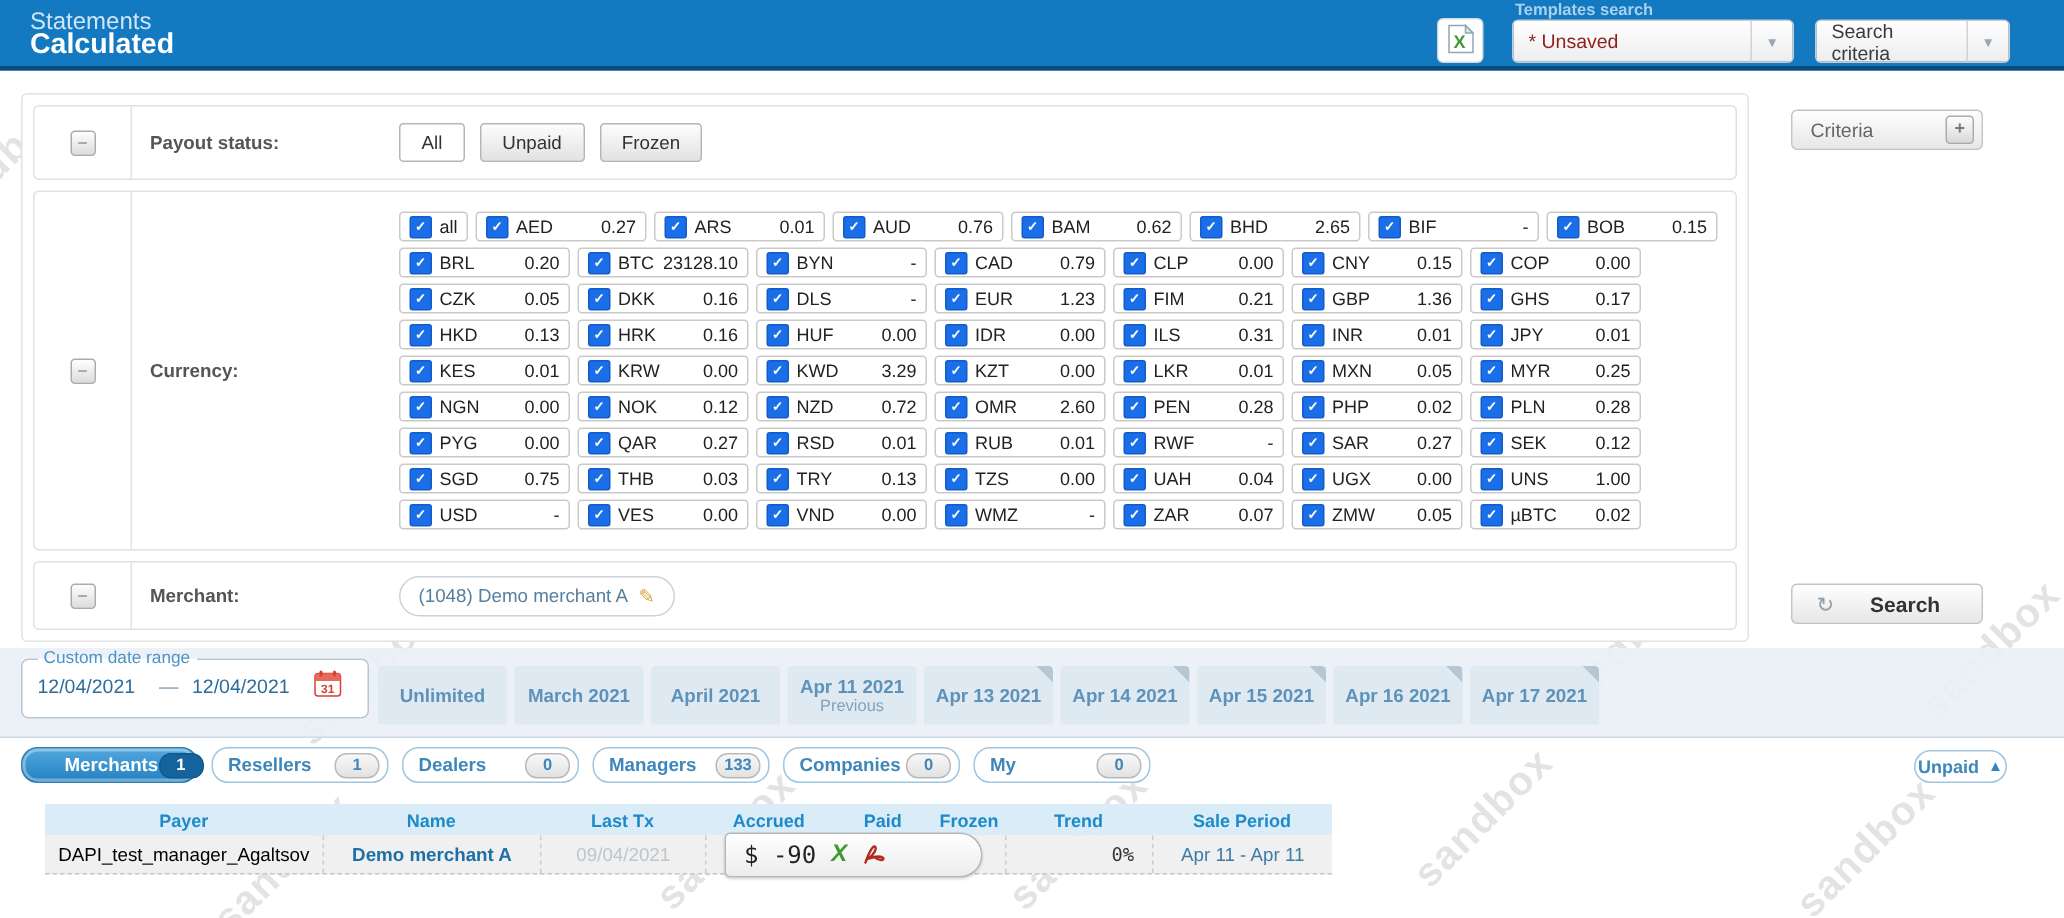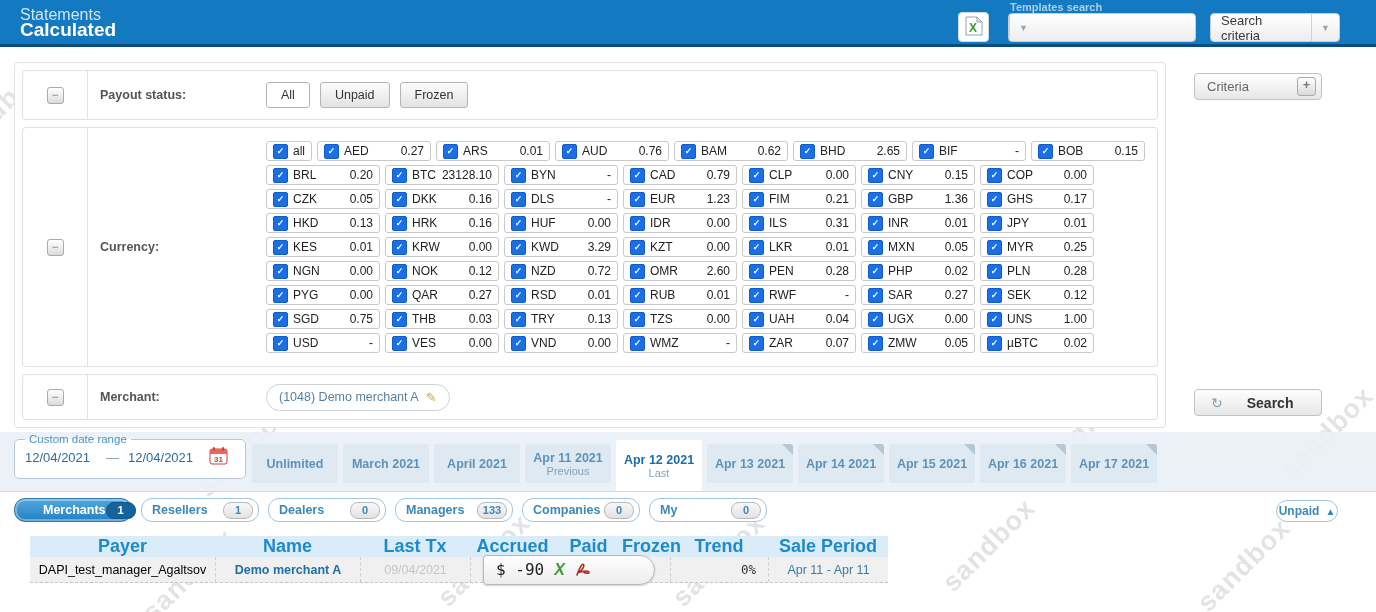--- a/index.html
+++ b/index.html
@@ -97,21 +97,21 @@
             font-size:11px;padding:0 4px;background:linear-gradient(#f8f8f8,#e2e2e2);border:1px solid #b9b9b9;color:#3d87bb;}
   .et.active .et-badge{background:#15639c;border-color:#0f5a8c;color:#fff;}
   .unpaid-btn{position:absolute;right:24px;top:2px;width:62px;height:22px;box-sizing:border-box;
               border:1px solid #9fc6e0;border-radius:11px;background:#fff;box-shadow:inset 0 0 0 2px #fff;
               display:flex;align-items:center;justify-content:center;gap:6px;color:#3d87bb;
               font-size:12px;font-weight:bold;cursor:pointer;}
   .up-arrow{color:#2f86c0;font-size:10px;}
   
   .stable{position:absolute;left:30px;top:536px;width:858px;z-index:1;}
   .thead{display:flex;background:#d9ecf8;height:21px;align-items:center;}
-  .th{font-weight:bold;color:#1d8bc9;font-size:18px;text-align:center;box-sizing:border-box;}
+  .th{font-weight:bold;color:#1d8bc9;font-size:12px;text-align:center;box-sizing:border-box;}
   .thead div:nth-of-type(1){width:185px;} .thead div:nth-of-type(2){width:145px;}
   .thead div:nth-of-type(3){width:110px;} .thead div:nth-of-type(4){width:85px;}
   .thead div:nth-of-type(5){width:67px;}  .thead div:nth-of-type(6){width:48px;}
   .thead div:nth-of-type(7){width:98px;}  .thead div:nth-of-type(8){width:120px;}
   .tr{display:flex;background:#f0f0f0;height:25px;align-items:center;border-bottom:1px dashed #c6c6c6;}
   .td{height:100%;box-sizing:border-box;display:flex;align-items:center;justify-content:center;border-left:1px dashed #cccccc;}
   .td:first-child{border-left:none;}
   .td-payer{width:185px;color:#000000;}
   .td-name{width:145px;font-weight:bold;color:#1d6fa5;}
   .td-lasttx{width:110px;color:#bfc6cb;}
@@ -150,20 +150,21 @@
       <span>
         <svg width="18" height="20" viewBox="0 0 18 20">
           <path d="M1 1 h11 l5 5 v13 h-16 z" fill="#ffffff" stroke="#8fa6b5" stroke-width="1"></path>
           <path d="M12 1 l5 5 h-5 z" fill="#dfe8ee" stroke="#8fa6b5" stroke-width="1"></path>
           <text x="4" y="16" font-size="12" font-weight="bold" fill="#3f9a33">X</text>
         </svg>
       </span>
     </button>
     <div class="tpl-label">Templates search</div>
     <div class="dd dd-tpl">
+      <div class="dd-main dd-unsaved">* Unsaved</div>
       <div class="dd-caret">▼</div>
     </div>
     <div class="dd dd-crit">
       <div class="dd-main dd-criteria-text">Search criteria</div>
       <div class="dd-caret">▼</div>
     </div>
   </header>
 
   <section class="filter-panel">
 
@@ -633,25 +634,20 @@
           <span class="pt-label">April 2021</span>
           <span class="pt-sub"></span>
         </div>
 
         <div class="pt">
 
           <span class="pt-label">Apr 11 2021</span>
           <span class="pt-sub">Previous</span>
         </div>
 
-        <div class="pt active">
-
-          <span class="pt-label">Apr 12 2021</span>
-          <span class="pt-sub">Last</span>
-        </div>
 
         <div class="pt">
           <span class="fold show"></span>
           <span class="pt-label">Apr 13 2021</span>
           <span class="pt-sub"></span>
         </div>
 
         <div class="pt">
           <span class="fold show"></span>
           <span class="pt-label">Apr 14 2021</span>

